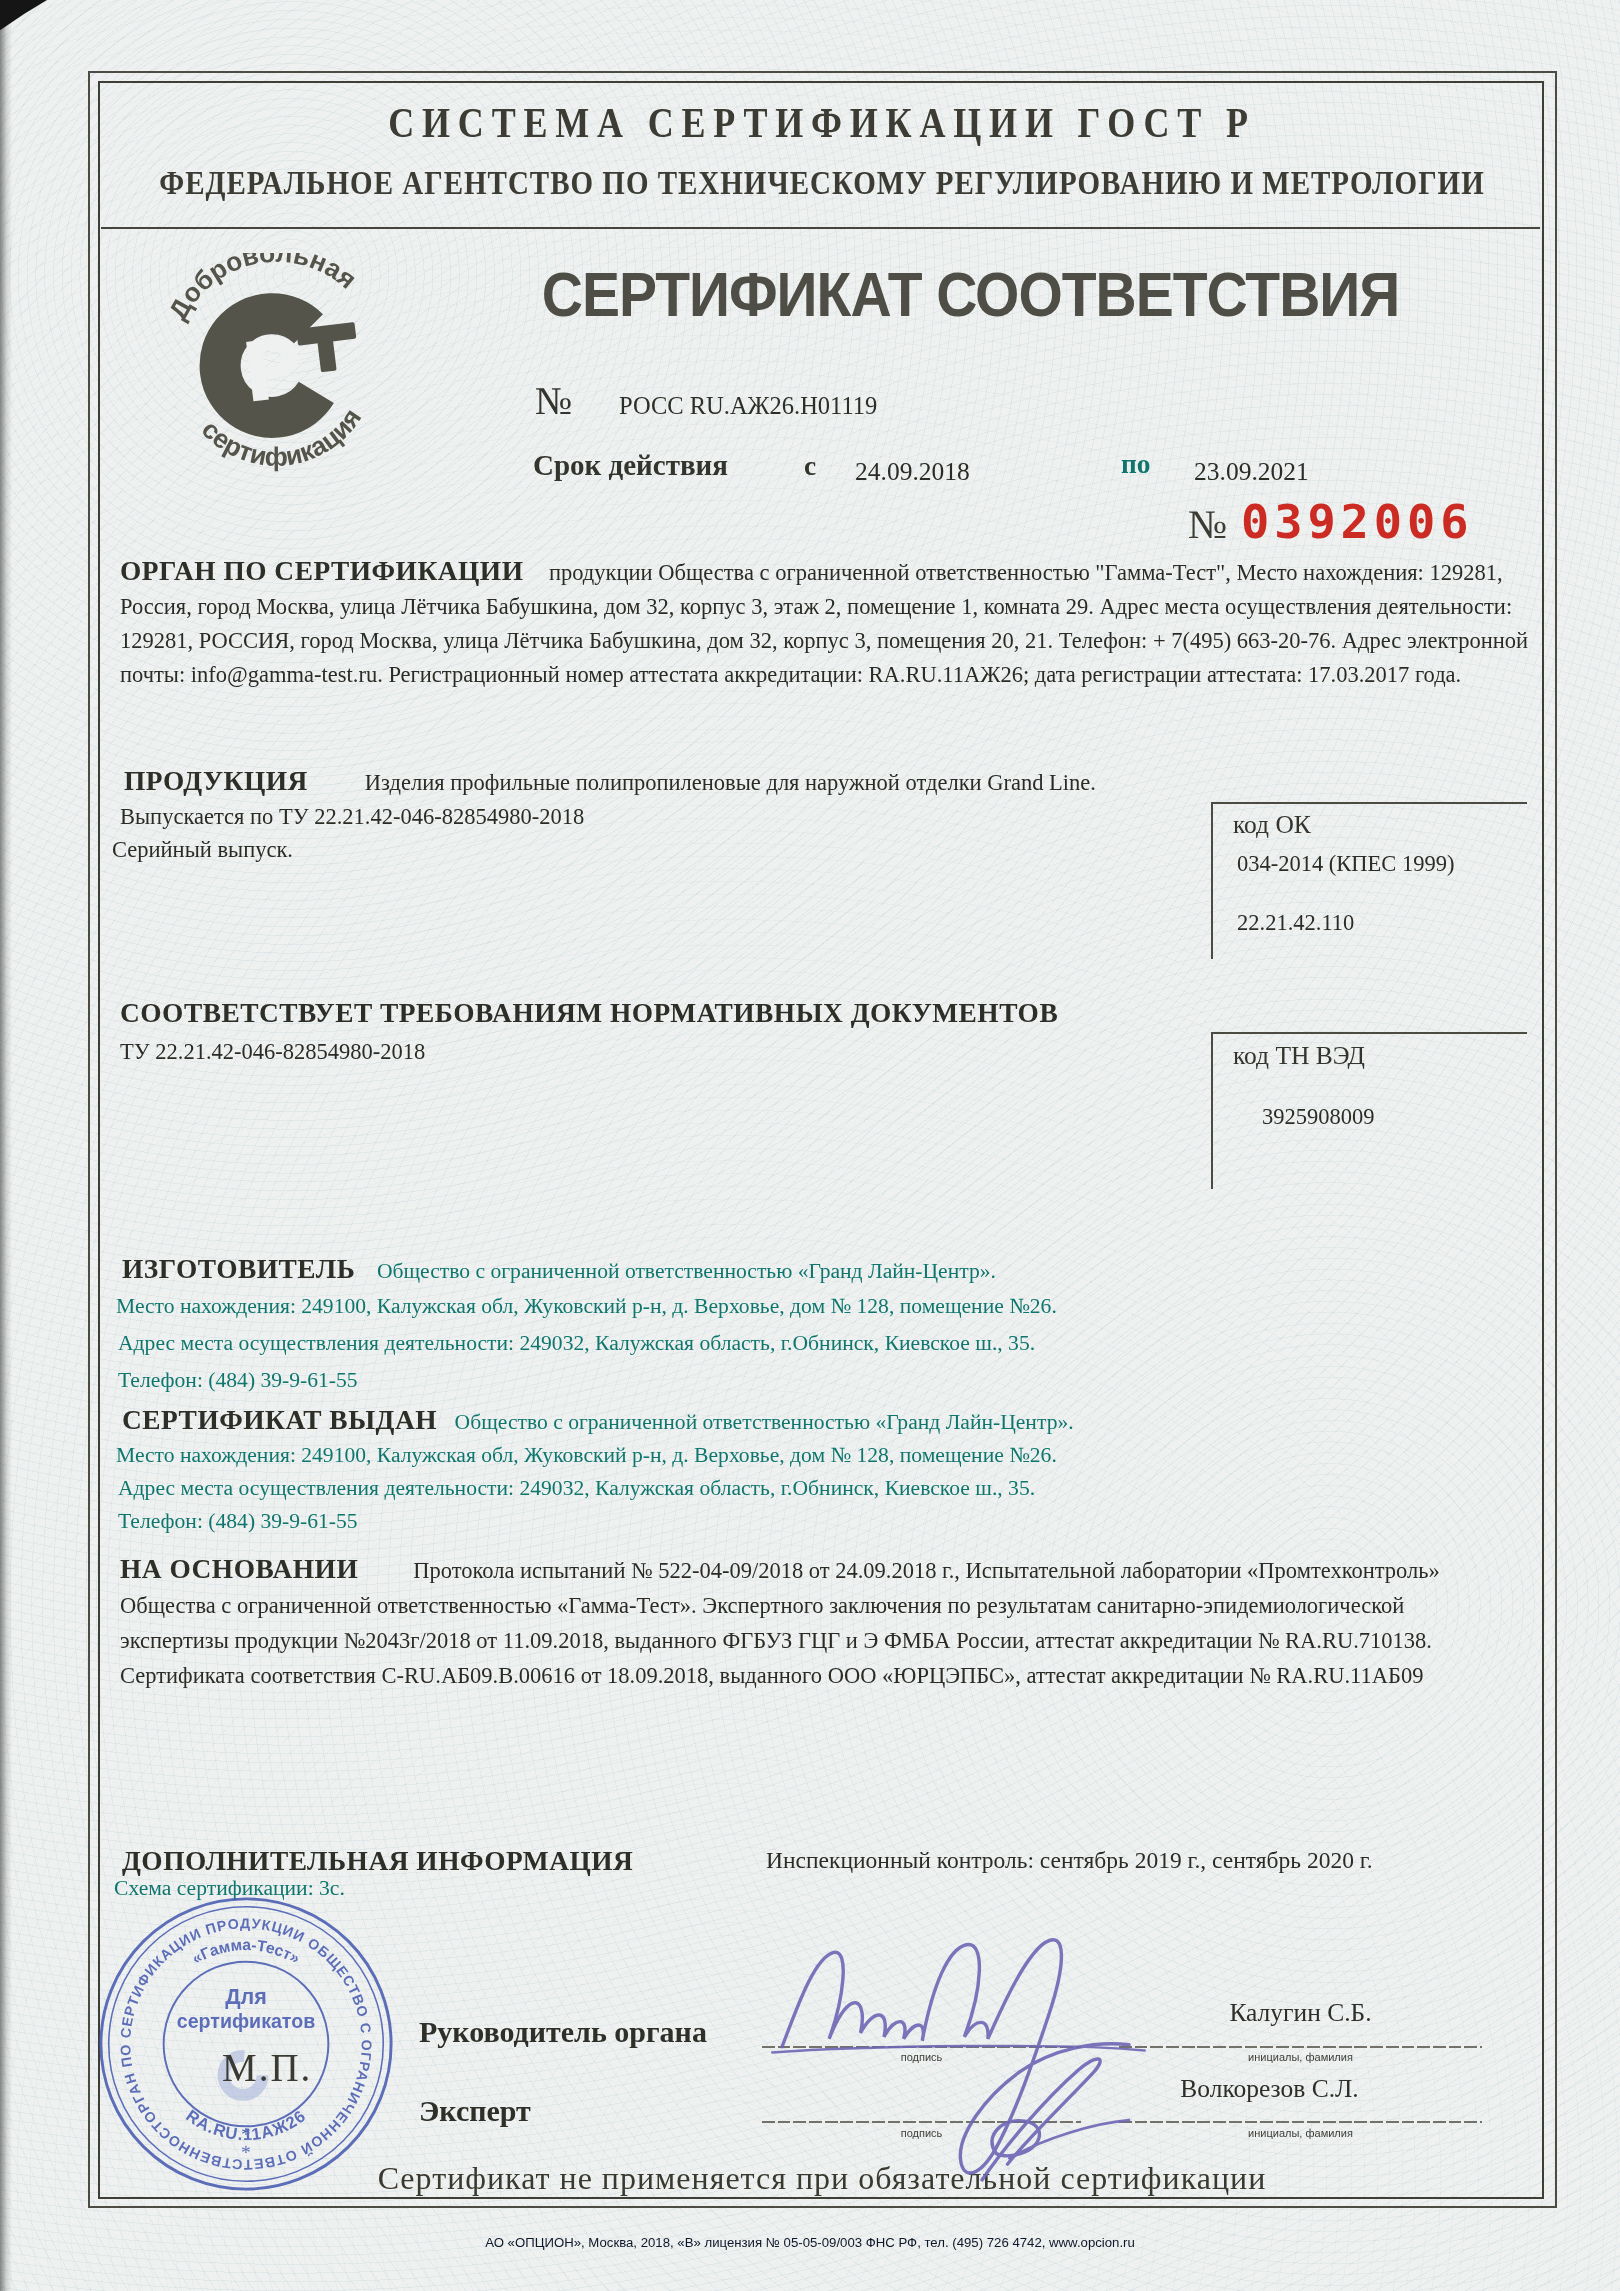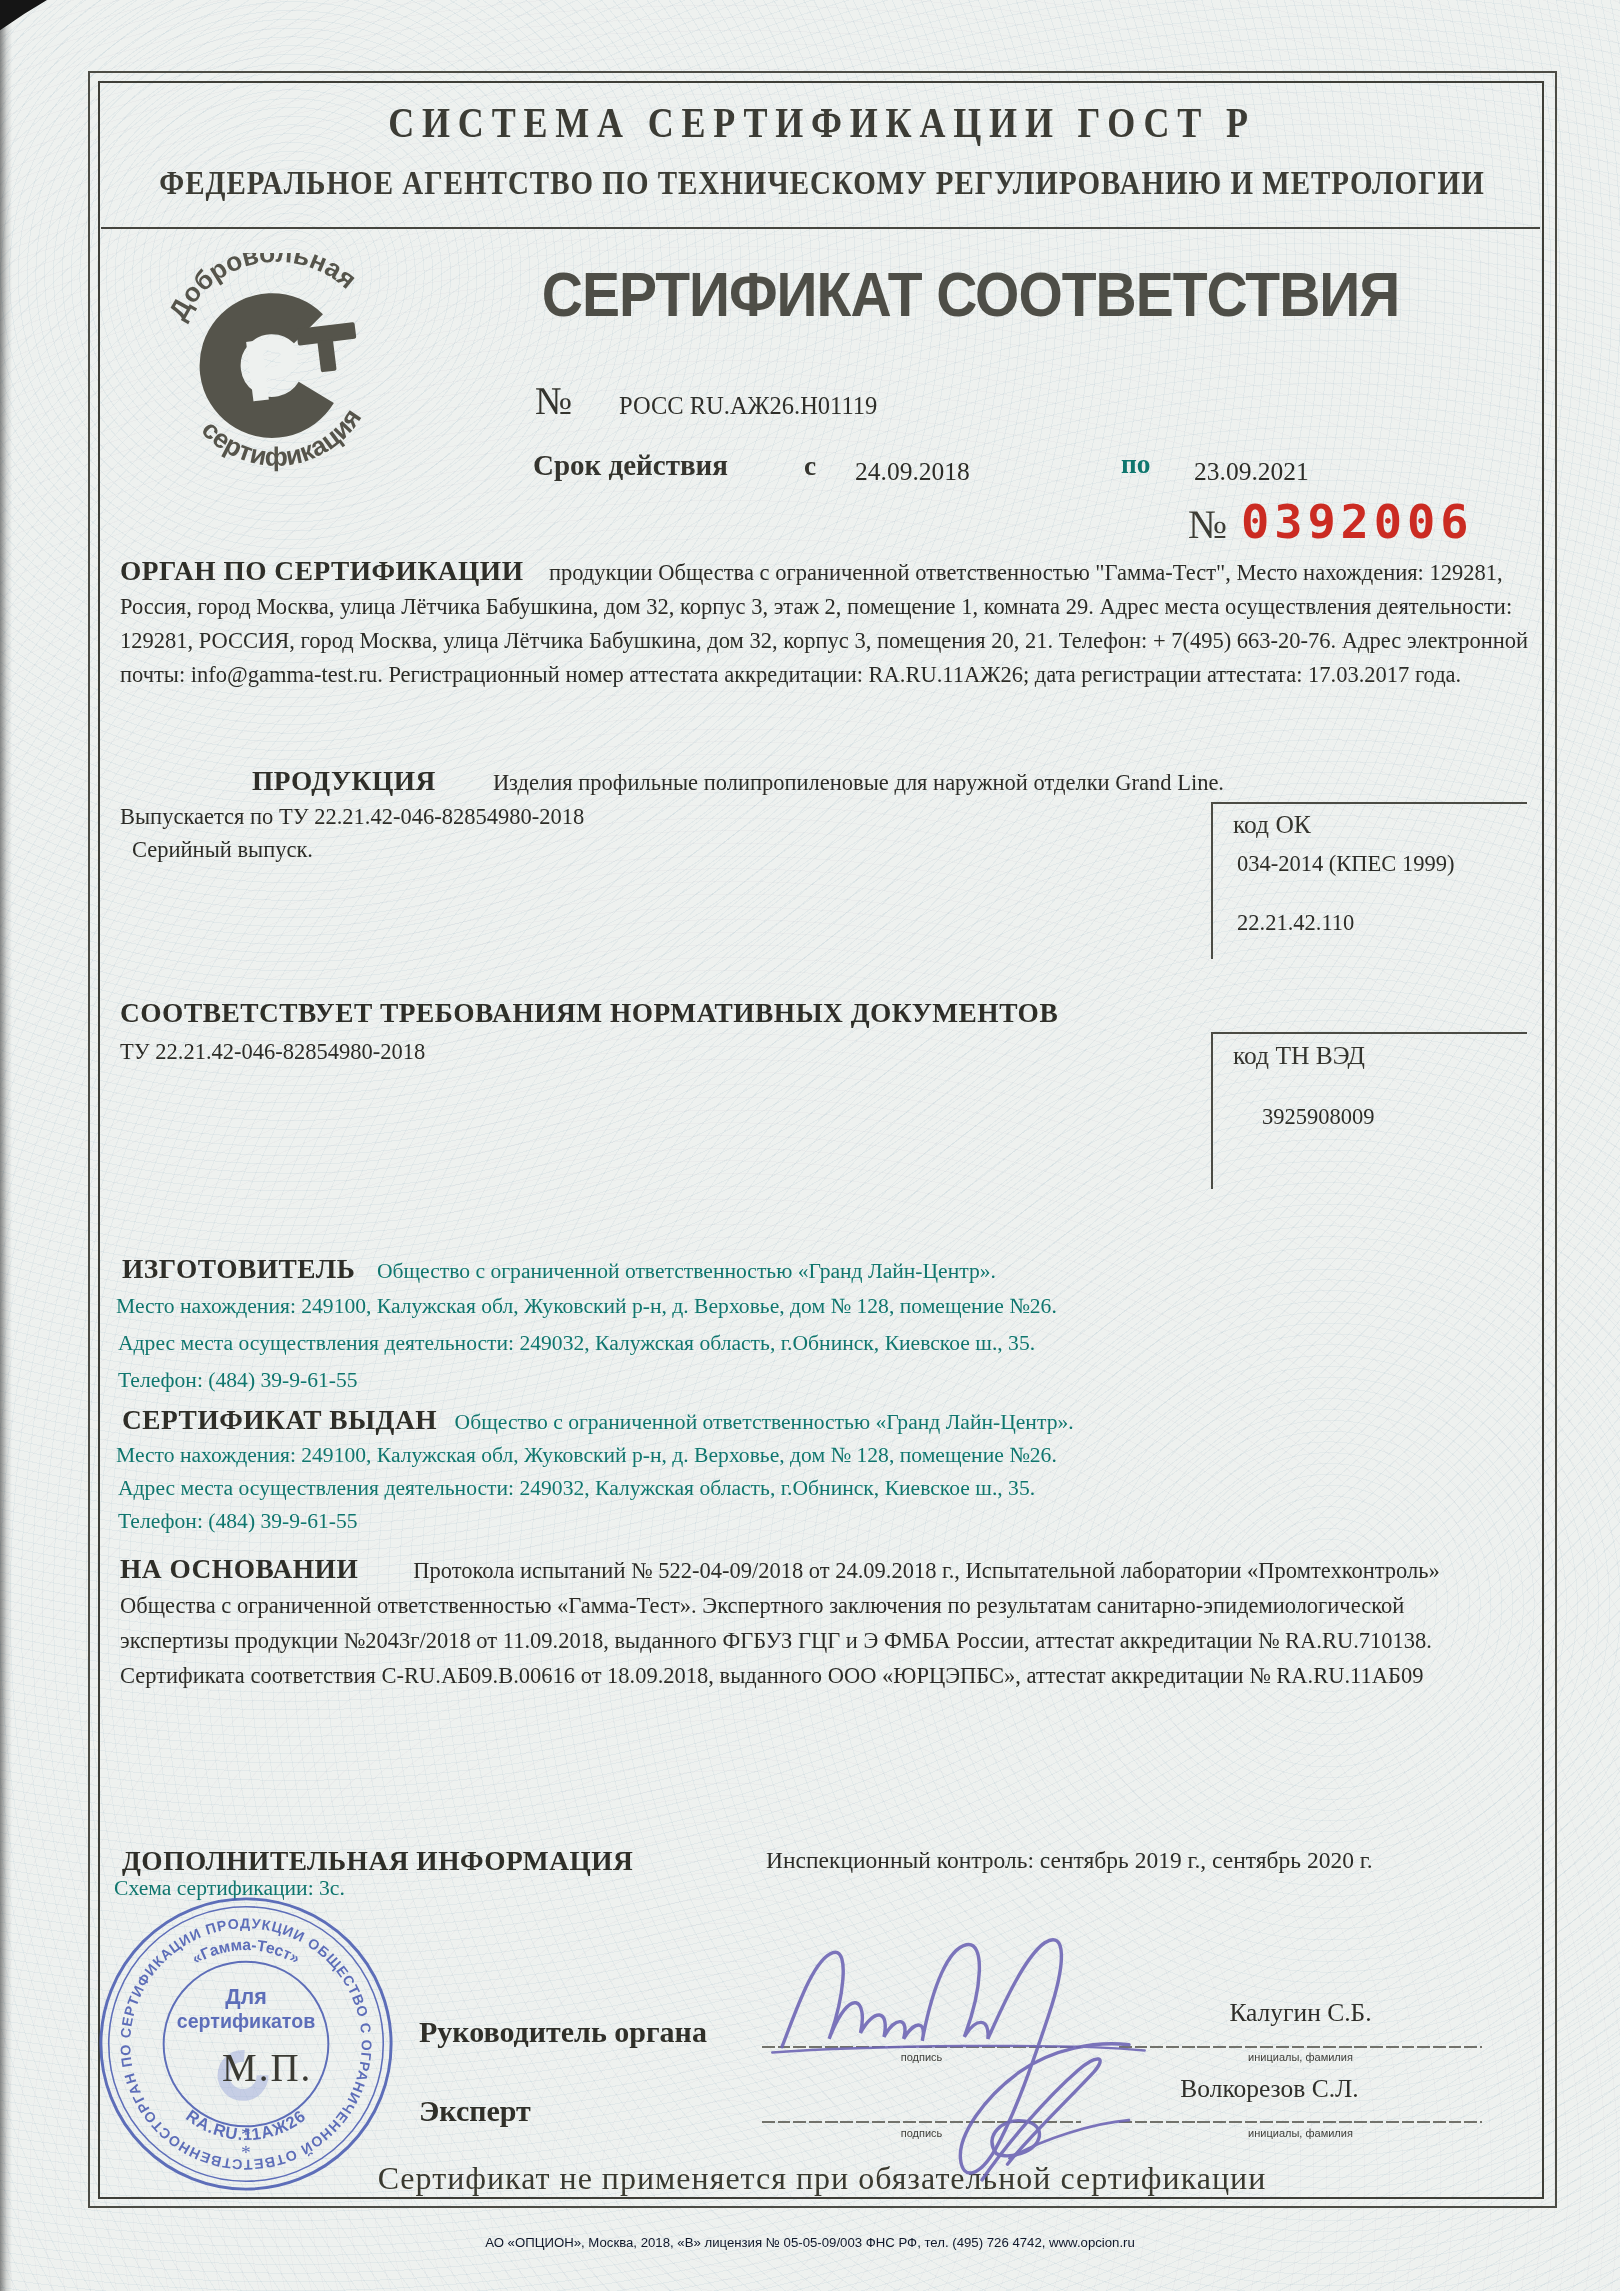--- a/index.html
+++ b/index.html
@@ -37,24 +37,24 @@
   .to-date{left:1194px;top:457px;font-size:25.5px;z-index:2;}
   .blankno-label{left:1188px;top:500px;font-size:41px;color:#3c3c35;z-index:2;}
   .blankno-value{left:1241px;top:494px;font-size:47px;font-weight:700;letter-spacing:4.9px;
                  font-family:"DejaVu Sans Mono",monospace;color:#cb2b22;z-index:2;}
   .para{line-height:32px;z-index:2;}
   .h-inline{font-weight:700;font-size:27.4px;color:#2e2e28;letter-spacing:0.5px;}
   .bt{font-size:22.5px;color:#2b2b26;}
   .bt22{font-size:21.6px;color:#0f766e;}
   .organ-p{left:120px;top:555px;width:1409px;}
   .organ-p .h-inline{padding-right:25.5px;}
-  .prod-p{left:136px;top:765px;width:1088px;text-align:right;}
+  .prod-p{left:124px;top:765px;width:1088px;}
   .prod-p .h-inline{padding-right:57px;}
   .prod-l2{left:120px;top:804px;z-index:2;}
-  .prod-l3{left:132px;top:837px;z-index:2;}
+  .prod-l3{left:112px;top:837px;z-index:2;}
   .boxline-h{height:0;border-top:2px solid #4b4b44;z-index:2;}
   .boxline-v{width:0;border-left:2px solid #4b4b44;z-index:2;}
   .codeok-label{left:1233px;top:810px;font-size:25.5px;color:#34342e;z-index:2;}
   .codeok-v1{left:1237px;top:851px;font-size:22.5px;z-index:2;}
   .codeok-v2{left:1237px;top:910px;font-size:22.5px;z-index:2;}
   .conf-h{left:120px;top:998px;font-size:27.4px;font-weight:700;letter-spacing:0.5px;color:#2e2e28;z-index:2;}
   .conf-doc{left:120px;top:1039px;z-index:2;}
   .codetn-label{left:1233px;top:1041px;font-size:25.5px;color:#34342e;z-index:2;}
   .codetn-v{left:1262px;top:1104px;font-size:22.5px;z-index:2;}
   .man-p{left:122px;top:1253px;width:1353px;}

